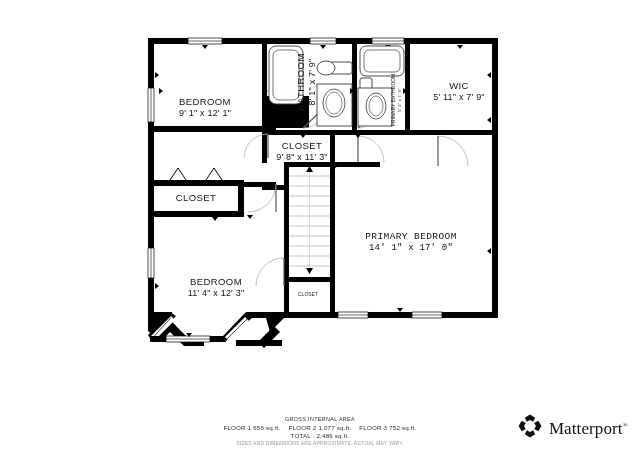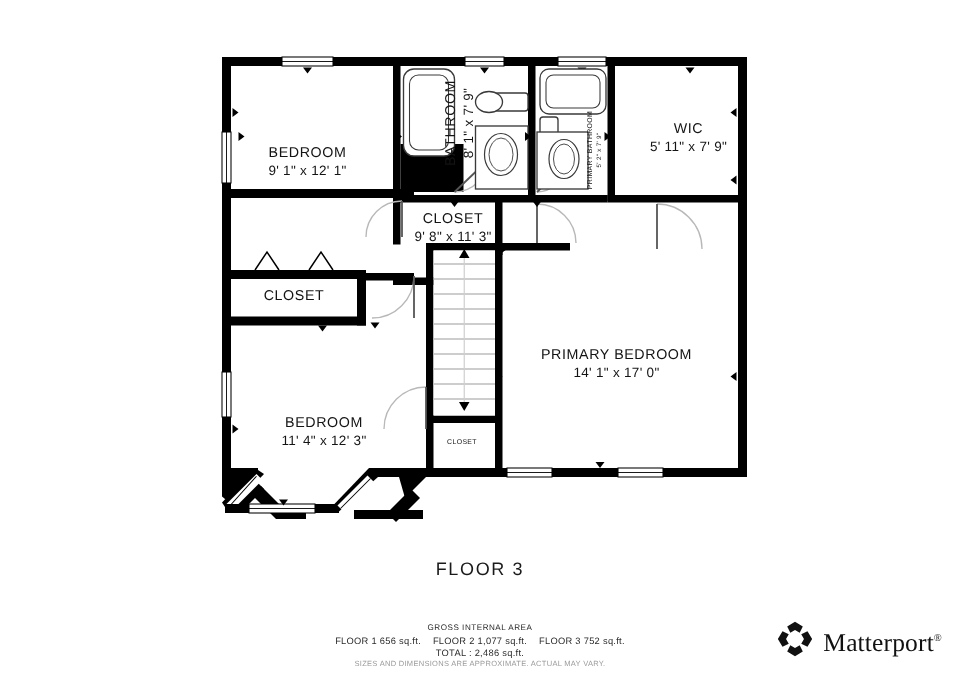--- a/index.html
+++ b/index.html
@@ -367,26 +367,25 @@
 
   <div class="room-label" style="left:216px; top:288px;">
     <div class="room-name">BEDROOM</div>
     <div class="room-dims">11' 4" x 12' 3"</div>
   </div>
 
   <div class="room-label tiny" style="left:308px; top:295px;">
     <div class="room-name">CLOSET</div>
   </div>
 
-  <div class="room-label" style="left:411px; top:243px;">
+  <div class="room-label" style="left:411px; top:243px;font-family:Liberation Mono, monospace;">
     <div class="room-name">PRIMARY BEDROOM</div>
     <div class="room-dims">14' 1" x 17' 0"</div>
   </div>
 
-  <div class="floor-title" style="top:372px;">FLOOR 3</div>
 
   <div class="area-block" style="top:416px;">
     <div class="area-heading">GROSS INTERNAL AREA</div>
     <div class="area-line">
       <span class="seg">FLOOR 1 656 sq.ft.</span>
       <span class="seg">FLOOR 2 1,077 sq.ft.</span>
       <span class="seg">FLOOR 3 752 sq.ft.</span>
     </div>
     <div class="area-total">TOTAL :  2,486 sq.ft.</div>
     <div class="area-note">SIZES AND DIMENSIONS ARE APPROXIMATE. ACTUAL MAY VARY.</div>

